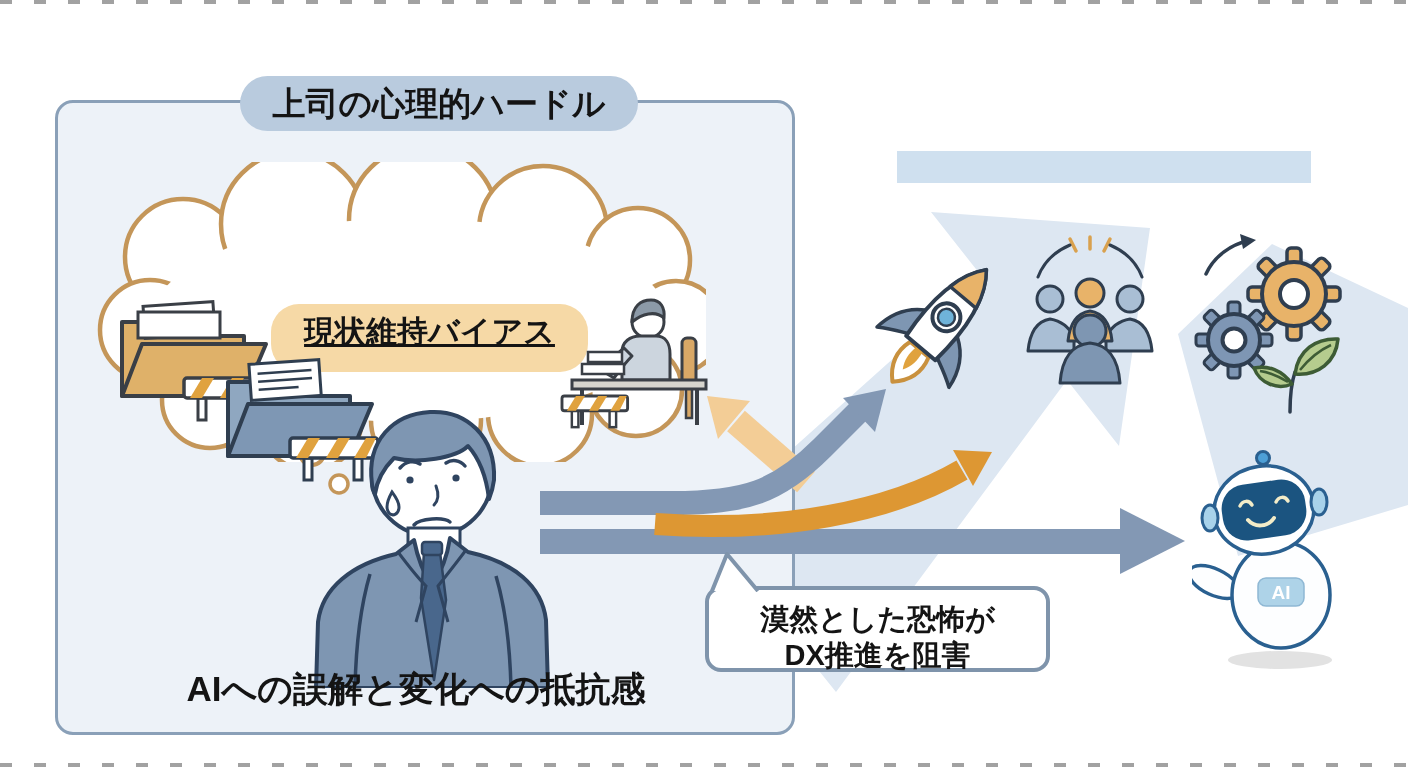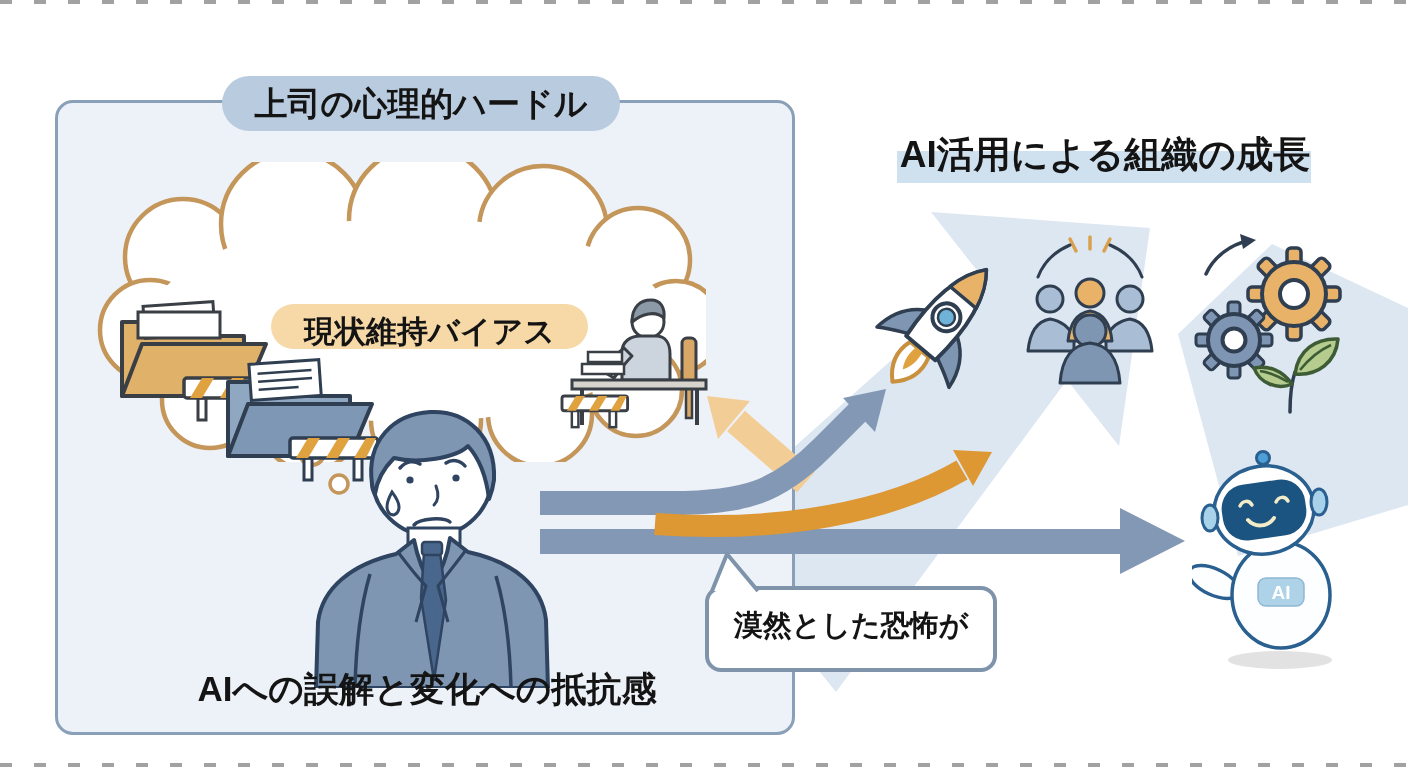--- a/index.html
+++ b/index.html
@@ -4,31 +4,31 @@
 <style>
   html,body{margin:0;padding:0;background:#fff;}
   .canvas{position:relative;width:1408px;height:768px;background:var(--canvas_bg,#fff);overflow:hidden;
     font-family:"Liberation Sans","DejaVu Sans",sans-serif;color:var(--text,#141414);}
   .abs{position:absolute;}
   .bold{font-weight:700;}
   .ctr{text-align:center;}
   .artifact{height:4px;opacity:.55;background:repeating-linear-gradient(90deg,#555 0 12px,transparent 12px 34px);}
   .panel{left:55px;top:100px;width:740px;height:635px;background:var(--panel_bg,#edf2f8);
     border:3px solid var(--panel_border,#8aa0b8);border-radius:18px;box-sizing:border-box;z-index:2;}
-  .pill-title{left:222px;top:76px;width:398px;height:55px;background:var(--title_pill_bg,#b9cbde);
+  .pill-title{left:240px;top:76px;width:398px;height:55px;background:var(--title_pill_bg,#b9cbde);
     border-radius:28px;line-height:55px;font-size:33px;z-index:4;}
   .cloud-text{left:107px;top:203px;width:580px;font-size:31px;line-height:43px;z-index:4;}
-  .bias-pill{left:271px;top:304px;width:317px;height:45px;background:var(--bias_pill_bg,#f6d9a6);
-    border-radius:28px;line-height:56px;font-size:31px;z-index:4;}
-  .caption{left:55px;top:666px;width:744px;font-size:35px;z-index:4;}
+  .bias-pill{left:271px;top:304px;width:317px;height:68px;background:var(--bias_pill_bg,#f6d9a6);
+    border-radius:28px;line-height:56px;font-size:31px;z-index:4;text-decoration:underline;}
+  .caption{left:44px;top:666px;width:744px;font-size:35px;z-index:4;}
   .right-title-hl{left:897px;top:151px;width:414px;height:32px;background:var(--title_highlight,#cfe0ef);z-index:3;}
   .right-title{left:890px;top:130px;width:430px;font-size:37px;z-index:4;}
   .growth-label{left:955px;top:390px;width:300px;font-size:38px;line-height:48px;z-index:6;}
-  .bubble{left:705px;top:586px;width:292px;height:86px;background:#fff;border:4px solid var(--bubble_border,#7f94ab);
-    border-radius:16px;box-sizing:border-box;font-size:29px;line-height:36px;padding-top:17px;z-index:8;}
+  .bubble{left:705px;top:586px;width:345px;height:86px;background:#fff;border:4px solid var(--bubble_border,#7f94ab);
+    border-radius:16px;box-sizing:border-box;font-size:29px;line-height:36px;padding-top:11px;z-index:8;}
   .z1{z-index:1}.z3{z-index:3}.z4{z-index:4}.z5{z-index:5}.z6{z-index:6}.z7{z-index:7}.z9{z-index:9}
   svg{display:block}
 </style>
 </head>
 <body>
 
 <div class="canvas">
 
   <div class="abs artifact" style="left:0;top:0;width:1408px"></div>
   <div class="abs artifact" style="left:0;top:763px;width:1408px"></div>
@@ -153,21 +153,20 @@
     <polygon points="1185,541 1120,508 1120,574" fill="#8398b4"></polygon>
     <line x1="806" y1="482" x2="736" y2="421" stroke="#f3cd96" stroke-width="27"></line>
     <polygon points="707,396 750,401 718,439" fill="#f3cd96"></polygon>
     <path d="M540,503 L672,503 C745,503 778,492 822,448 C845,425 858,412 866,404" fill="none" stroke="#8398b4" stroke-width="24"></path>
     <polygon points="886,389 875,432 843,398" fill="#8398b4"></polygon>
     <path d="M655,524 C780,533 890,512 962,470" fill="none" stroke="#dd9733" stroke-width="22"></path>
     <polygon points="992,452 973,486 953,450" fill="#dd9733"></polygon>
   </svg>
 
   <div class="abs right-title-hl"></div>
-  <div class="abs right-title bold ctr">AI活用による組織の成長</div>
 
   <svg class="abs z6" style="left:865px;top:245px" width="150" height="160" viewBox="0 0 150 160">
     <g transform="rotate(40 75 80)">
       <path d="M63,112 C58,128 62,142 75,154 C88,142 92,128 87,112 Z" fill="#fff" stroke="#c9913e" stroke-width="4" stroke-linejoin="round"></path>
       <path d="M71,112 C69,122 70,130 75,138 C80,130 81,122 79,112 Z" fill="#e0a23e"></path>
       <path d="M54,78 C38,88 30,104 28,122 C40,114 50,110 58,106 Z" fill="#7e96b2" stroke="#2f3e50" stroke-width="3.5" stroke-linejoin="round"></path>
       <path d="M96,78 C112,88 120,104 122,122 C110,114 100,110 92,106 Z" fill="#7e96b2" stroke="#2f3e50" stroke-width="3.5" stroke-linejoin="round"></path>
       <path d="M75,8 C93,30 99,64 94,110 L56,110 C51,64 57,30 75,8 Z" fill="#fff" stroke="#2f3e50" stroke-width="4" stroke-linejoin="round"></path>
       <path d="M75,8 C83,17 89,30 92,44 L58,44 C61,30 67,17 75,8 Z" fill="#e8b369" stroke="#2f3e50" stroke-width="3.5" stroke-linejoin="round"></path>
       <circle cx="75" cy="70" r="14" fill="#fff" stroke="#2f3e50" stroke-width="4"></circle>
@@ -283,15 +282,16 @@
     <ellipse cx="18" cy="76" rx="8" ry="13" fill="#a8d2ea" stroke="#2a6090" stroke-width="3"></ellipse>
     <ellipse cx="127" cy="60" rx="8" ry="13" fill="#a8d2ea" stroke="#2a6090" stroke-width="3"></ellipse>
   </svg>
 
   <svg class="abs z9" style="left:700px;top:548px" width="70" height="44" viewBox="0 0 70 44">
     <path d="M12,43 L27,6 L58,43" fill="#ffffff" stroke="#7f94ab" stroke-width="4" stroke-linejoin="round"></path>
   </svg>
 
   <div class="abs bubble bold ctr">
     <div>漠然とした恐怖が</div>
+    <div>DX推進を阻害</div>
   </div>
 
 </div>
 
 </body></html>

